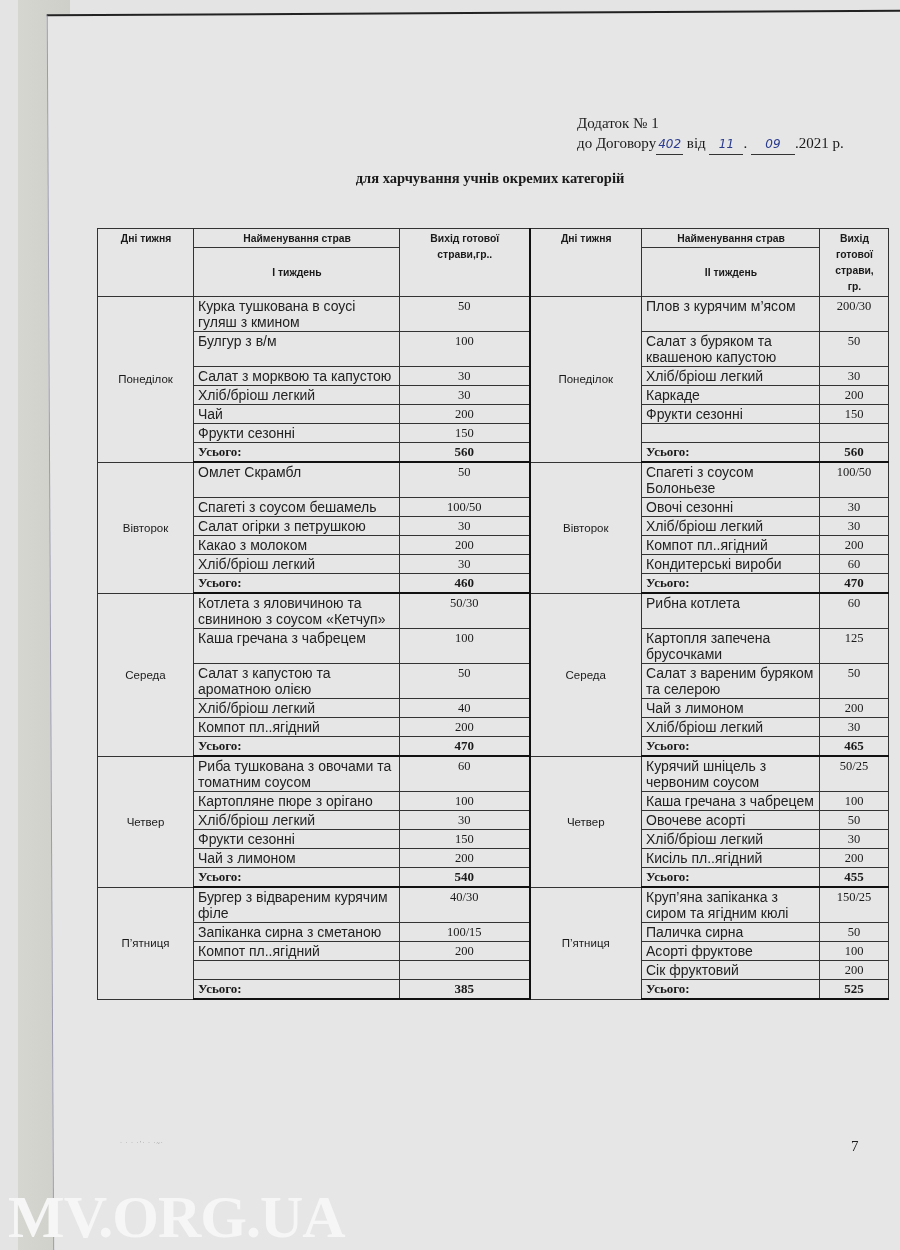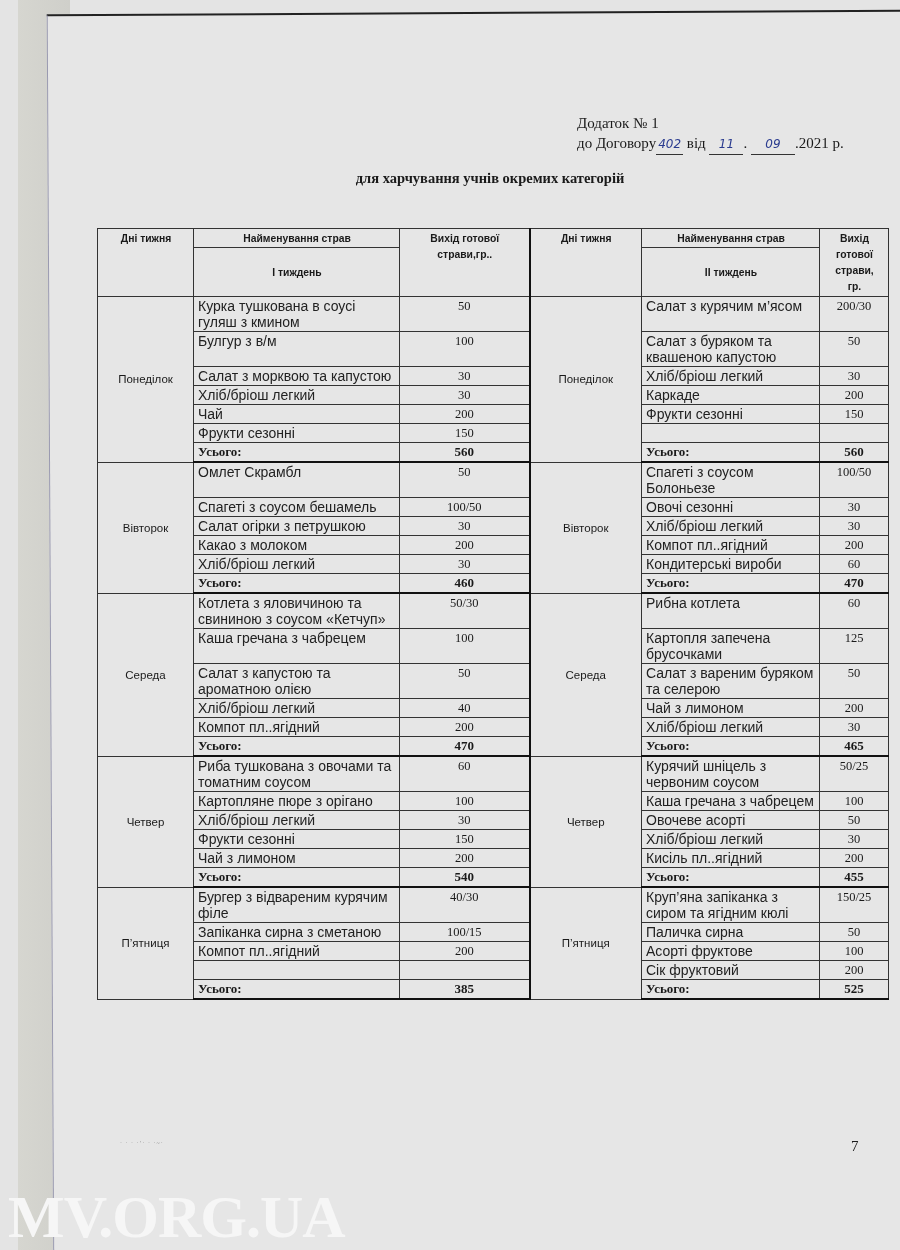--- a/index.html
+++ b/index.html
@@ -85,21 +85,21 @@
       <th style="height:46px;vertical-align:middle">І тиждень</th>
       <th style="vertical-align:middle">ІІ тиждень</th>
     </tr>
   </thead>
   <tbody id="menu-body">
       <tr>
         <td class="day" rowspan="7" style="height: 16px;">Понеділок</td>
         <td class="dish" style="height: 16px;">Курка тушкована в соусі гуляш з кмином</td>
         <td class="qty" style="height: 16px;">50</td>
         <td class="day midcol" rowspan="7" style="height: 16px;">Понеділок</td>
-        <td class="dish" style="height: 16px;">Салат з курячим м’ясом</td>
+        <td class="dish" style="height: 16px;">Плов з курячим м’ясом</td>
         <td class="qty" style="height: 16px;">200/30</td>
       </tr>
       <tr>
         <td class="dish" style="height: 16px;">Булгур з в/м</td>
         <td class="qty" style="height: 16px;">100</td>
         <td class="dish" style="height: 16px;">Салат з буряком та квашеною капустою</td>
         <td class="qty" style="height: 16px;">50</td>
       </tr>
       <tr>
         <td class="dish" style="height: 16px;">Салат з морквою та капустою</td>

